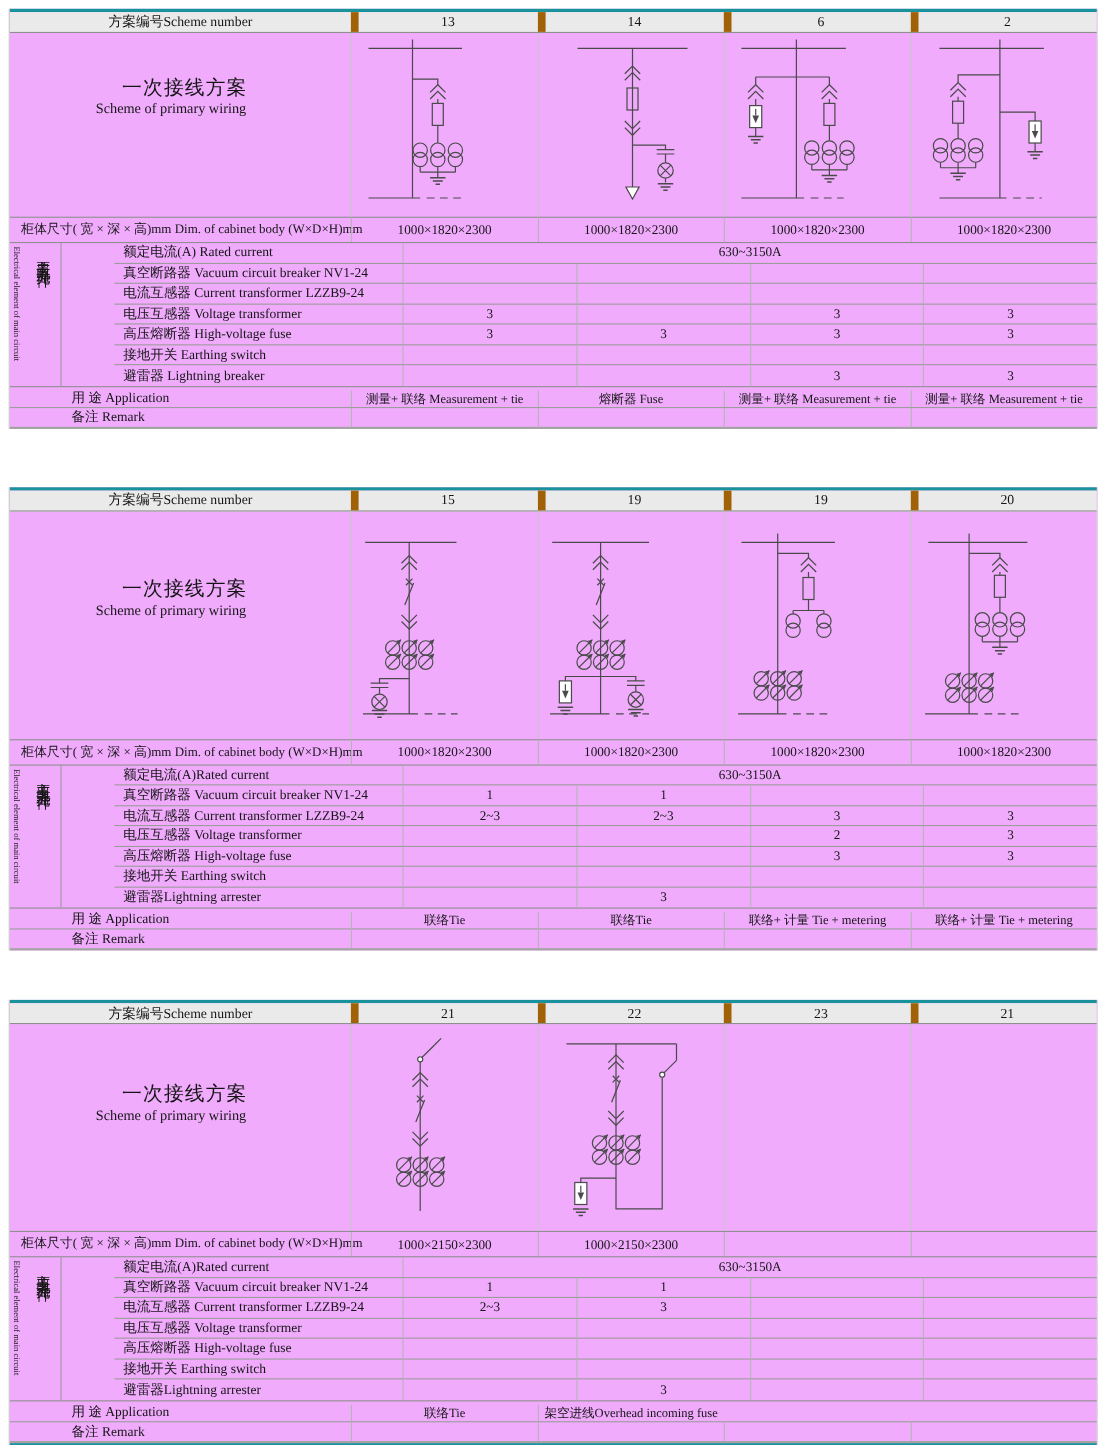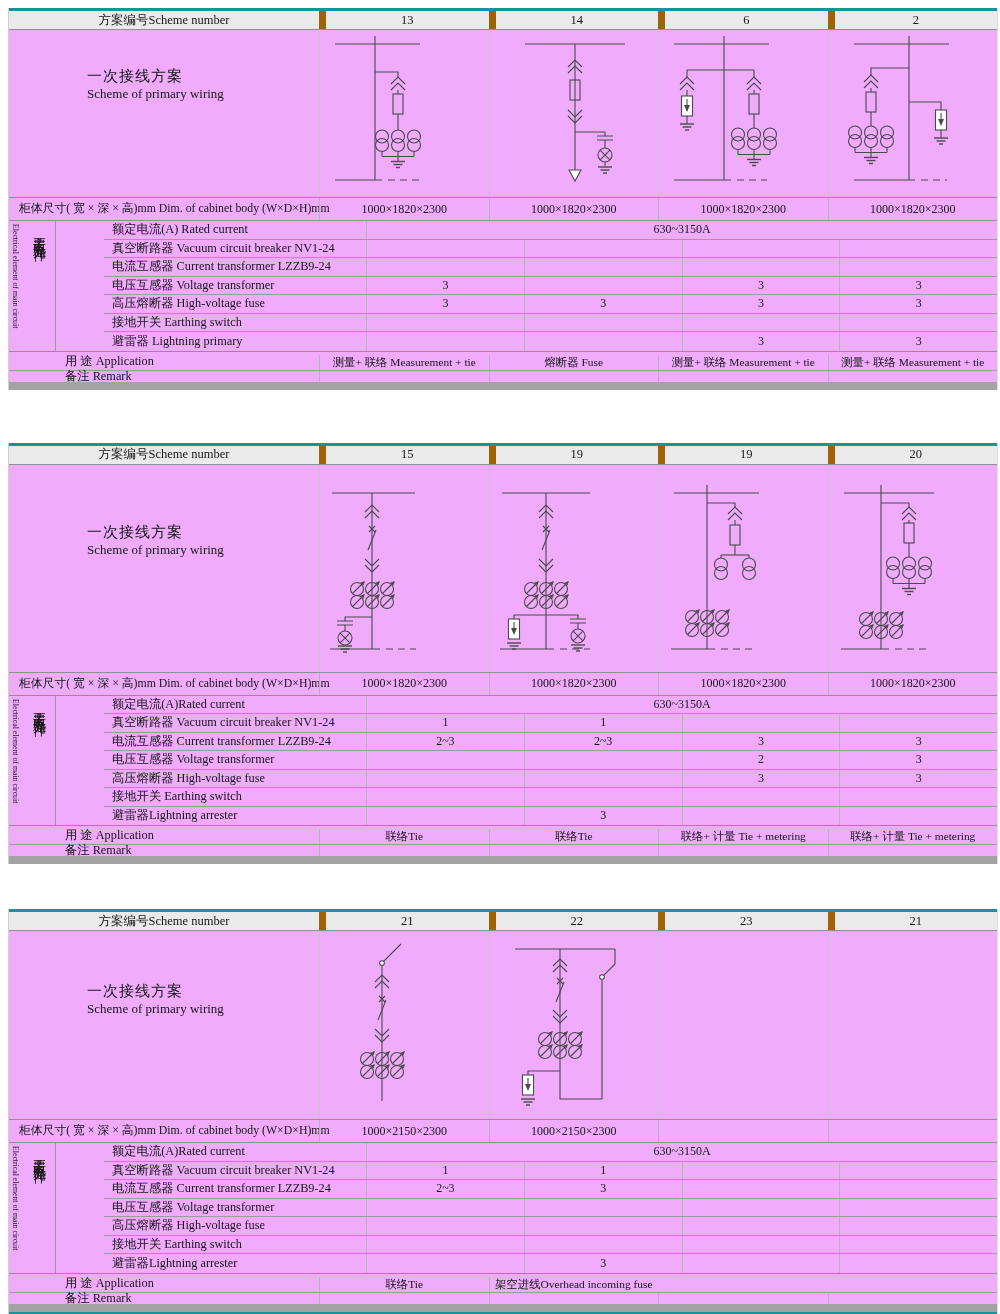--- a/index.html
+++ b/index.html
@@ -21,41 +21,41 @@
   .tbl1{margin-bottom:45px;}
   .teal{height:3px;background:#19929c;}
   
   .hrow{display:flex;height:19px;background:#eaeaea;border-bottom:1px solid #8f8f8f;box-sizing:border-box;align-items:center;}
   .lcell{width:310px;flex:none;box-sizing:border-box;align-self:stretch;}
   .hrow .lcell{display:flex;align-items:center;justify-content:center;font-size:12.5px;}
   .hnum{flex:1;align-self:stretch;border-left:7px solid #a16207;display:flex;align-items:center;justify-content:center;font-size:12.5px;}
   
   .drow{display:flex;}
   .wiringcell{width:310px;flex:none;box-sizing:border-box;padding-left:78px;}
-  .wiring-cn{font-size:15px;letter-spacing:1px;}
+  .wiring-cn{font-size:18px;letter-spacing:1px;margin-left:24px;}
   .wiring-en{font-size:13px;}
   .diagcell{flex:1;border-left:1px solid #c6c6c6;position:relative;overflow:hidden;}
   .diagcell svg{display:block;}
   
   .cabrow{display:flex;height:24px;border-top:1px solid #8f8f8f;border-bottom:1px solid #8f8f8f;box-sizing:border-box;align-items:stretch;}
   .cab-label{width:310px;flex:none;box-sizing:border-box;padding-left:10px;font-size:11.8px;white-space:nowrap;display:flex;align-items:center;}
   .cab-val{flex:1;border-left:1px solid #b5b5b5;display:flex;align-items:center;justify-content:center;font-size:12px;}
   
   .group{display:flex;border-bottom:1px solid #8f8f8f;}
   .vertcell{width:47px;flex:none;border-right:1px solid #9a9a9a;box-sizing:border-box;position:relative;}
   .ven{position:absolute;top:3px;left:1px;writing-mode:vertical-rl;font-size:7.8px;line-height:10px;color:#222;white-space:nowrap;}
   .vcn{position:absolute;top:5px;left:21px;writing-mode:vertical-rl;text-orientation:upright;font-size:13px;letter-spacing:2.5px;white-space:nowrap;}
   .grows{flex:1;display:flex;flex-direction:column;margin-left:48px;}
   .grow{display:flex;height:18.5px;box-sizing:border-box;border-bottom:1px solid #9c9c9c;align-items:stretch;}
   .grow.last{border-bottom:none;}
   .glabel{width:262px;flex:none;box-sizing:border-box;padding-left:8px;font-size:12.3px;white-space:nowrap;display:flex;align-items:center;}
   .gval{flex:1;border-left:1px solid #b5b5b5;display:flex;align-items:center;justify-content:center;font-size:12px;}
   
   .aprow{display:flex;height:19px;box-sizing:border-box;border-bottom:1px solid #9c9c9c;align-items:flex-end;}
-  .rmrow{display:flex;height:19px;box-sizing:border-box;border-bottom:8px solid #a3a3a3;align-items:stretch;text-align:right;}
+  .rmrow{display:flex;height:19px;box-sizing:border-box;border-bottom:2px solid #a3a3a3;align-items:stretch;text-align:right;}
   .ap-label{width:310px;flex:none;box-sizing:border-box;padding-left:56px;font-size:12.3px;white-space:nowrap;display:flex;align-items:center;}
   .ap-val{flex:1;border-left:1px solid #b5b5b5;display:flex;align-items:center;justify-content:center;font-size:11.4px;white-space:nowrap;overflow:hidden;}
 </style>
 </head>
 <body>
 
 <svg width="0" height="0" style="position:absolute" aria-hidden="true">
   <defs>
     <g id="gCU">
         <path d="M-7,7 L0,0 L7,7"></path>
@@ -262,21 +262,21 @@
             <div class="gval">3</div>
           </div>
           <div class="grow">
             <div class="glabel">接地开关 Earthing switch</div>
             <div class="gval"></div>
             <div class="gval"></div>
             <div class="gval"></div>
             <div class="gval"></div>
           </div>
           <div class="grow last">
-            <div class="glabel">避雷器 Lightning primary</div>
+            <div class="glabel">避雷器 Lightning breaker</div>
             <div class="gval"></div>
             <div class="gval"></div>
             <div class="gval">3</div>
             <div class="gval">3</div>
           </div>
         </div>
       </div>
       <div class="aprow">
         <div class="ap-label">用 途 Application</div>
         <div class="ap-val">测量+ 联络 Measurement + tie</div>

